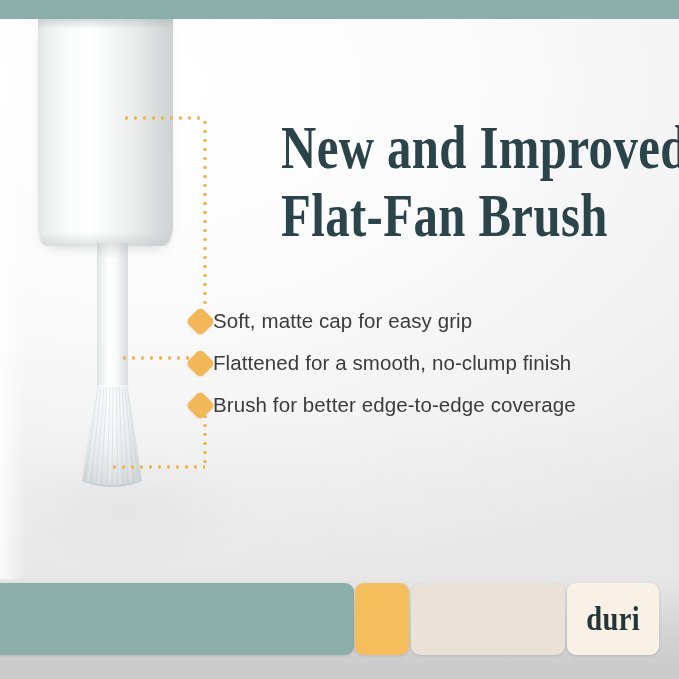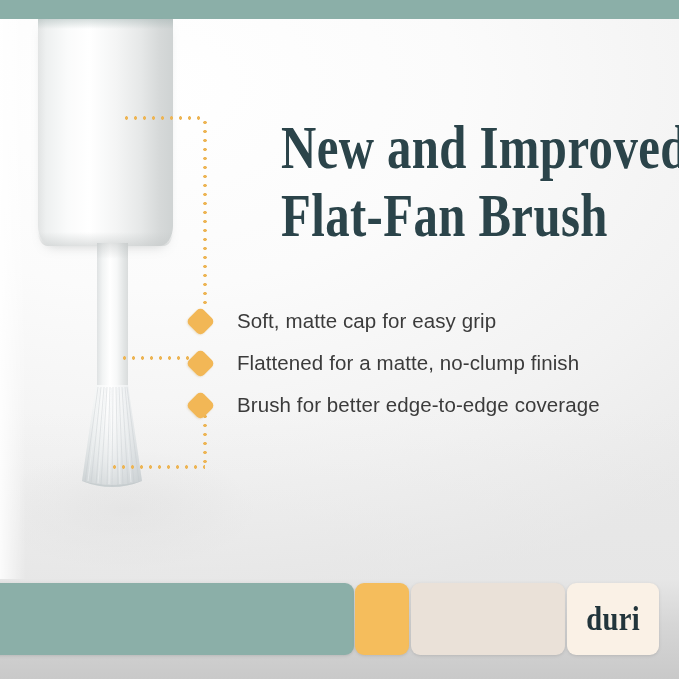--- a/index.html
+++ b/index.html
@@ -170,21 +170,21 @@
     position: relative;
     width: 21px;
     height: 21px;
     flex: 0 0 21px;
     background: #F2B756;
     border-radius: 5px;
     transform: rotate(45deg);
     box-shadow: 0 1px 2px rgba(190,150,70,0.25);
   }
   .bullet-text {
-    margin-left: 26px;
+    margin-left: 2px;
     color: #3B3B3B;
     font-family: "Liberation Sans", sans-serif;
     font-weight: 300;
     font-size: 20.5px;
     line-height: 22px;
     letter-spacing: 0.1px;
     white-space: nowrap;
   }
 
   
@@ -322,21 +322,21 @@
 
   <div class="bullets">
 
     <div class="bullet-row">
       <span class="diamond"></span>
       <span class="bullet-text">Soft, matte cap for easy grip</span>
     </div>
 
     <div class="bullet-row">
       <span class="diamond"></span>
-      <span class="bullet-text">Flattened for a matte, no-clump finish</span>
+      <span class="bullet-text">Flattened for a smooth, no-clump finish</span>
     </div>
 
     <div class="bullet-row">
       <span class="diamond"></span>
       <span class="bullet-text">Brush for better edge-to-edge coverage</span>
     </div>
 
   </div>
 
   <div class="bottom-area">

